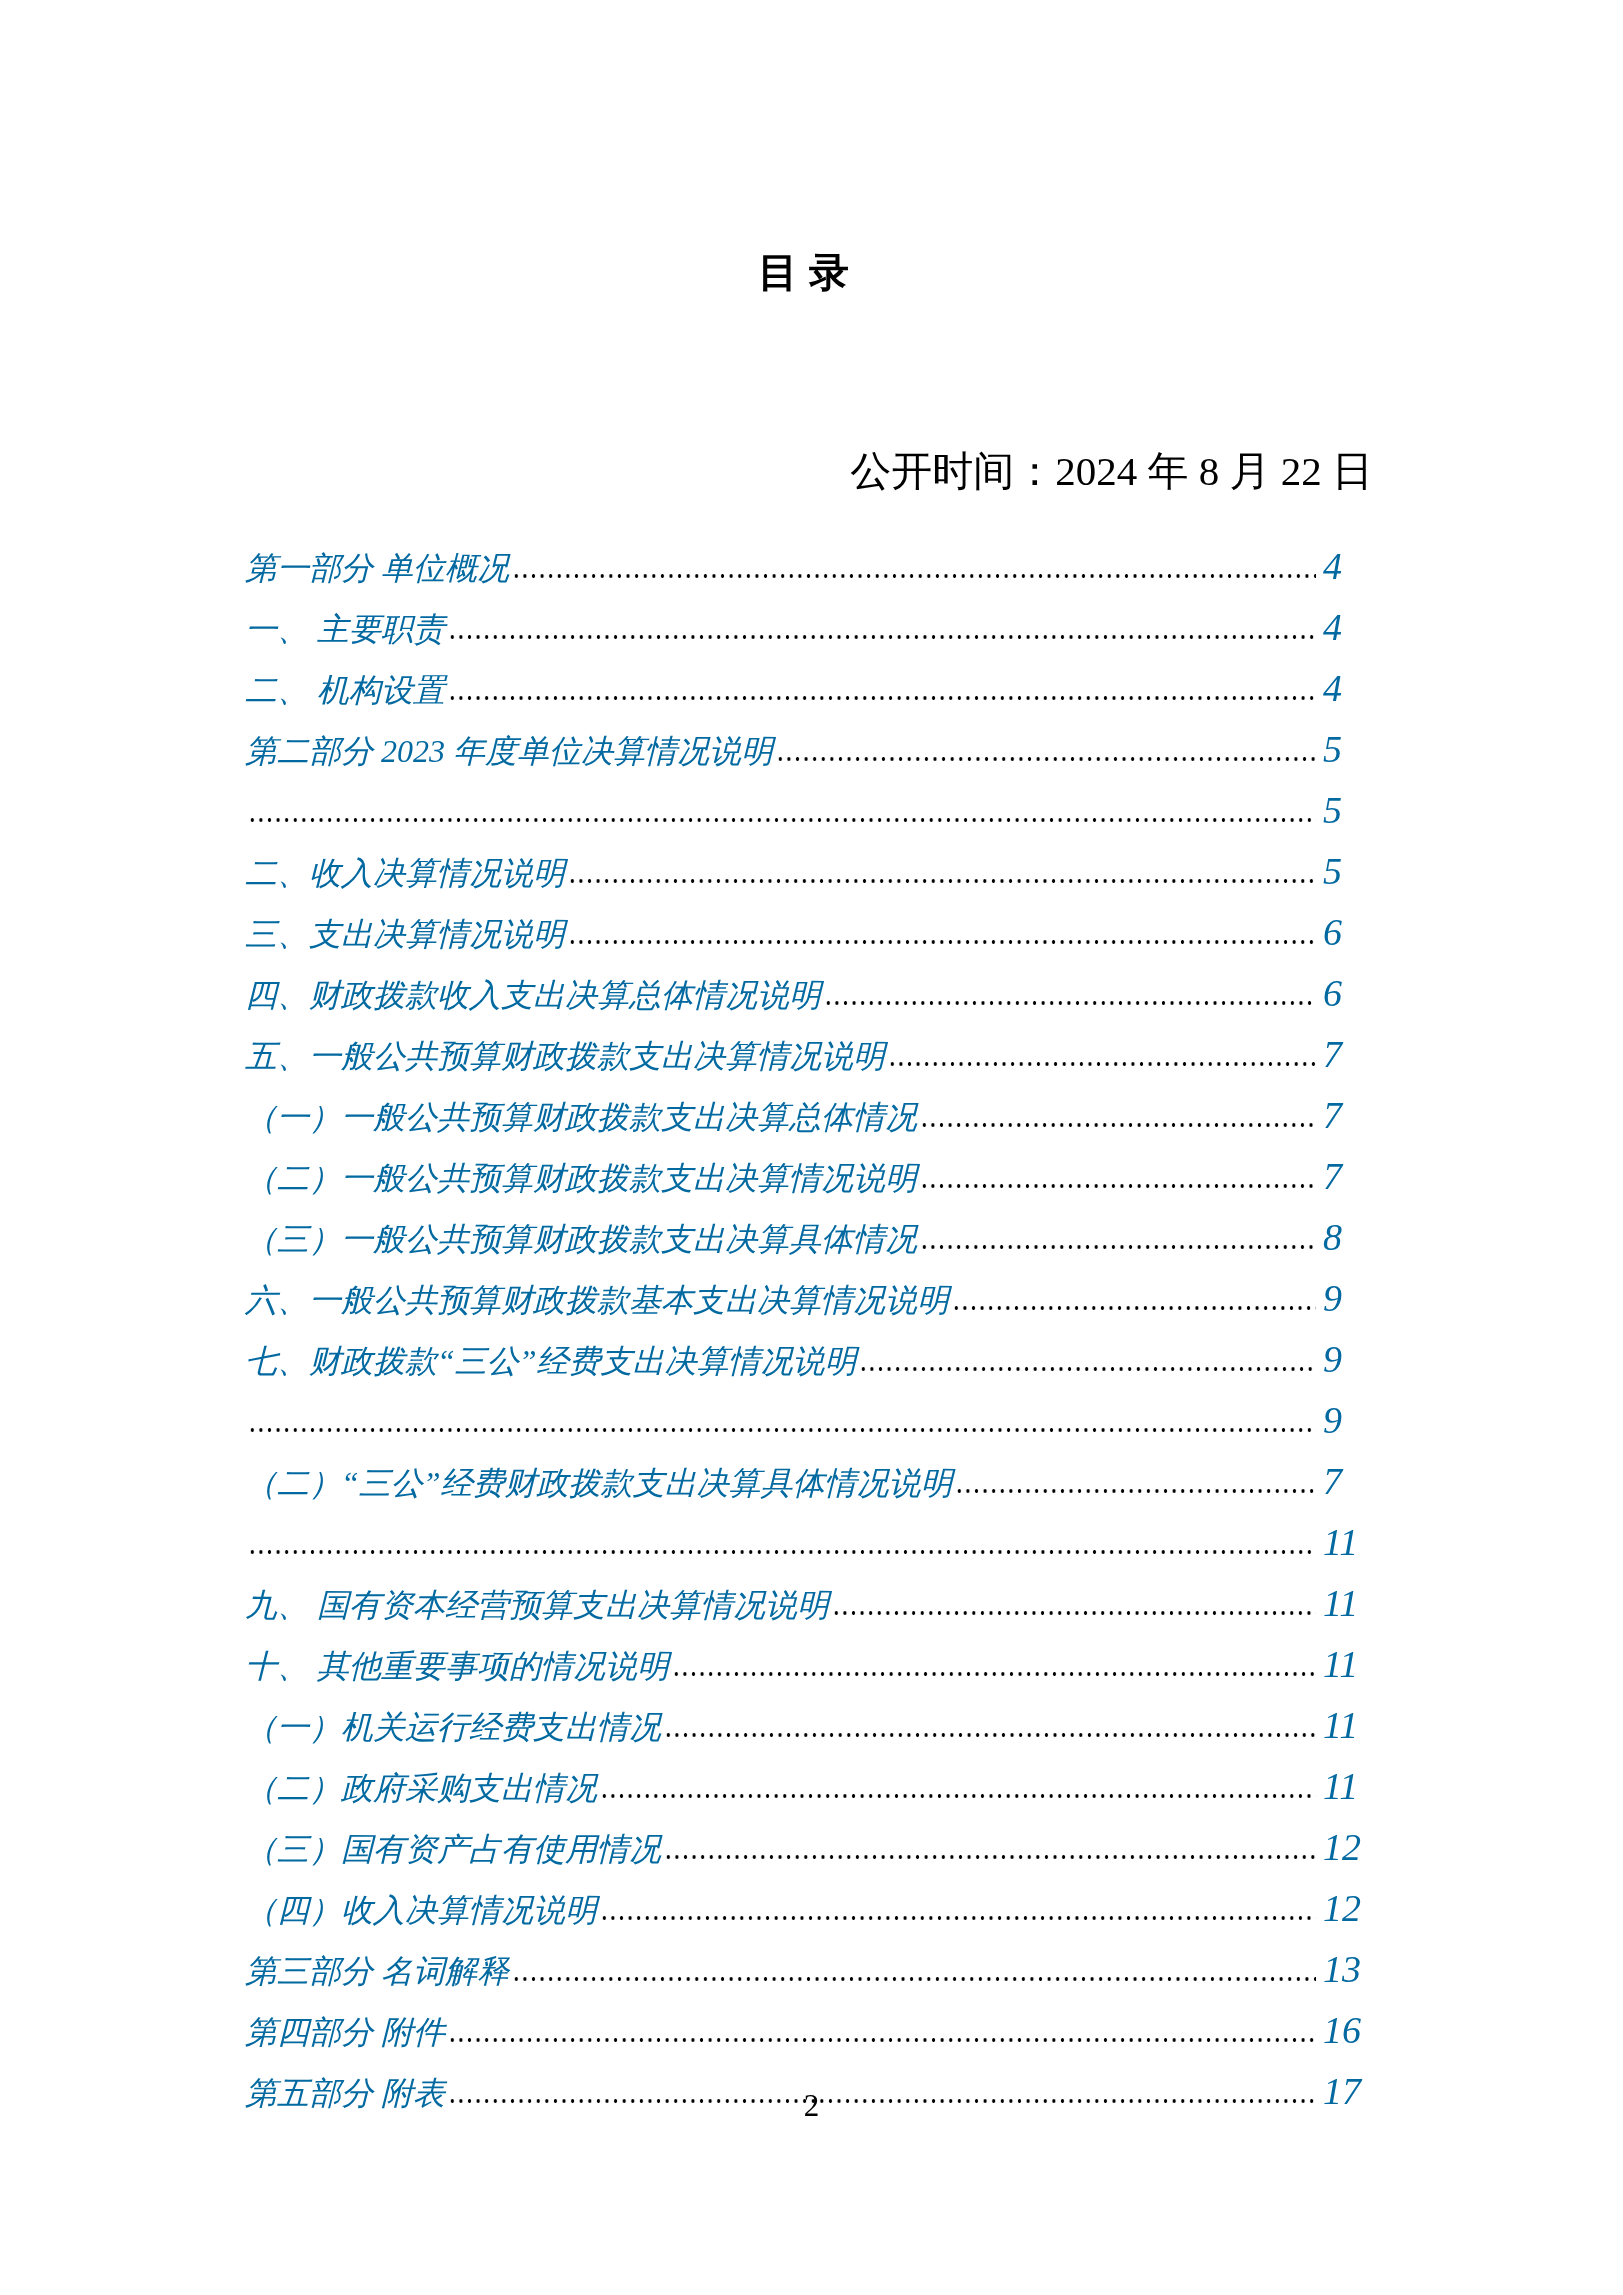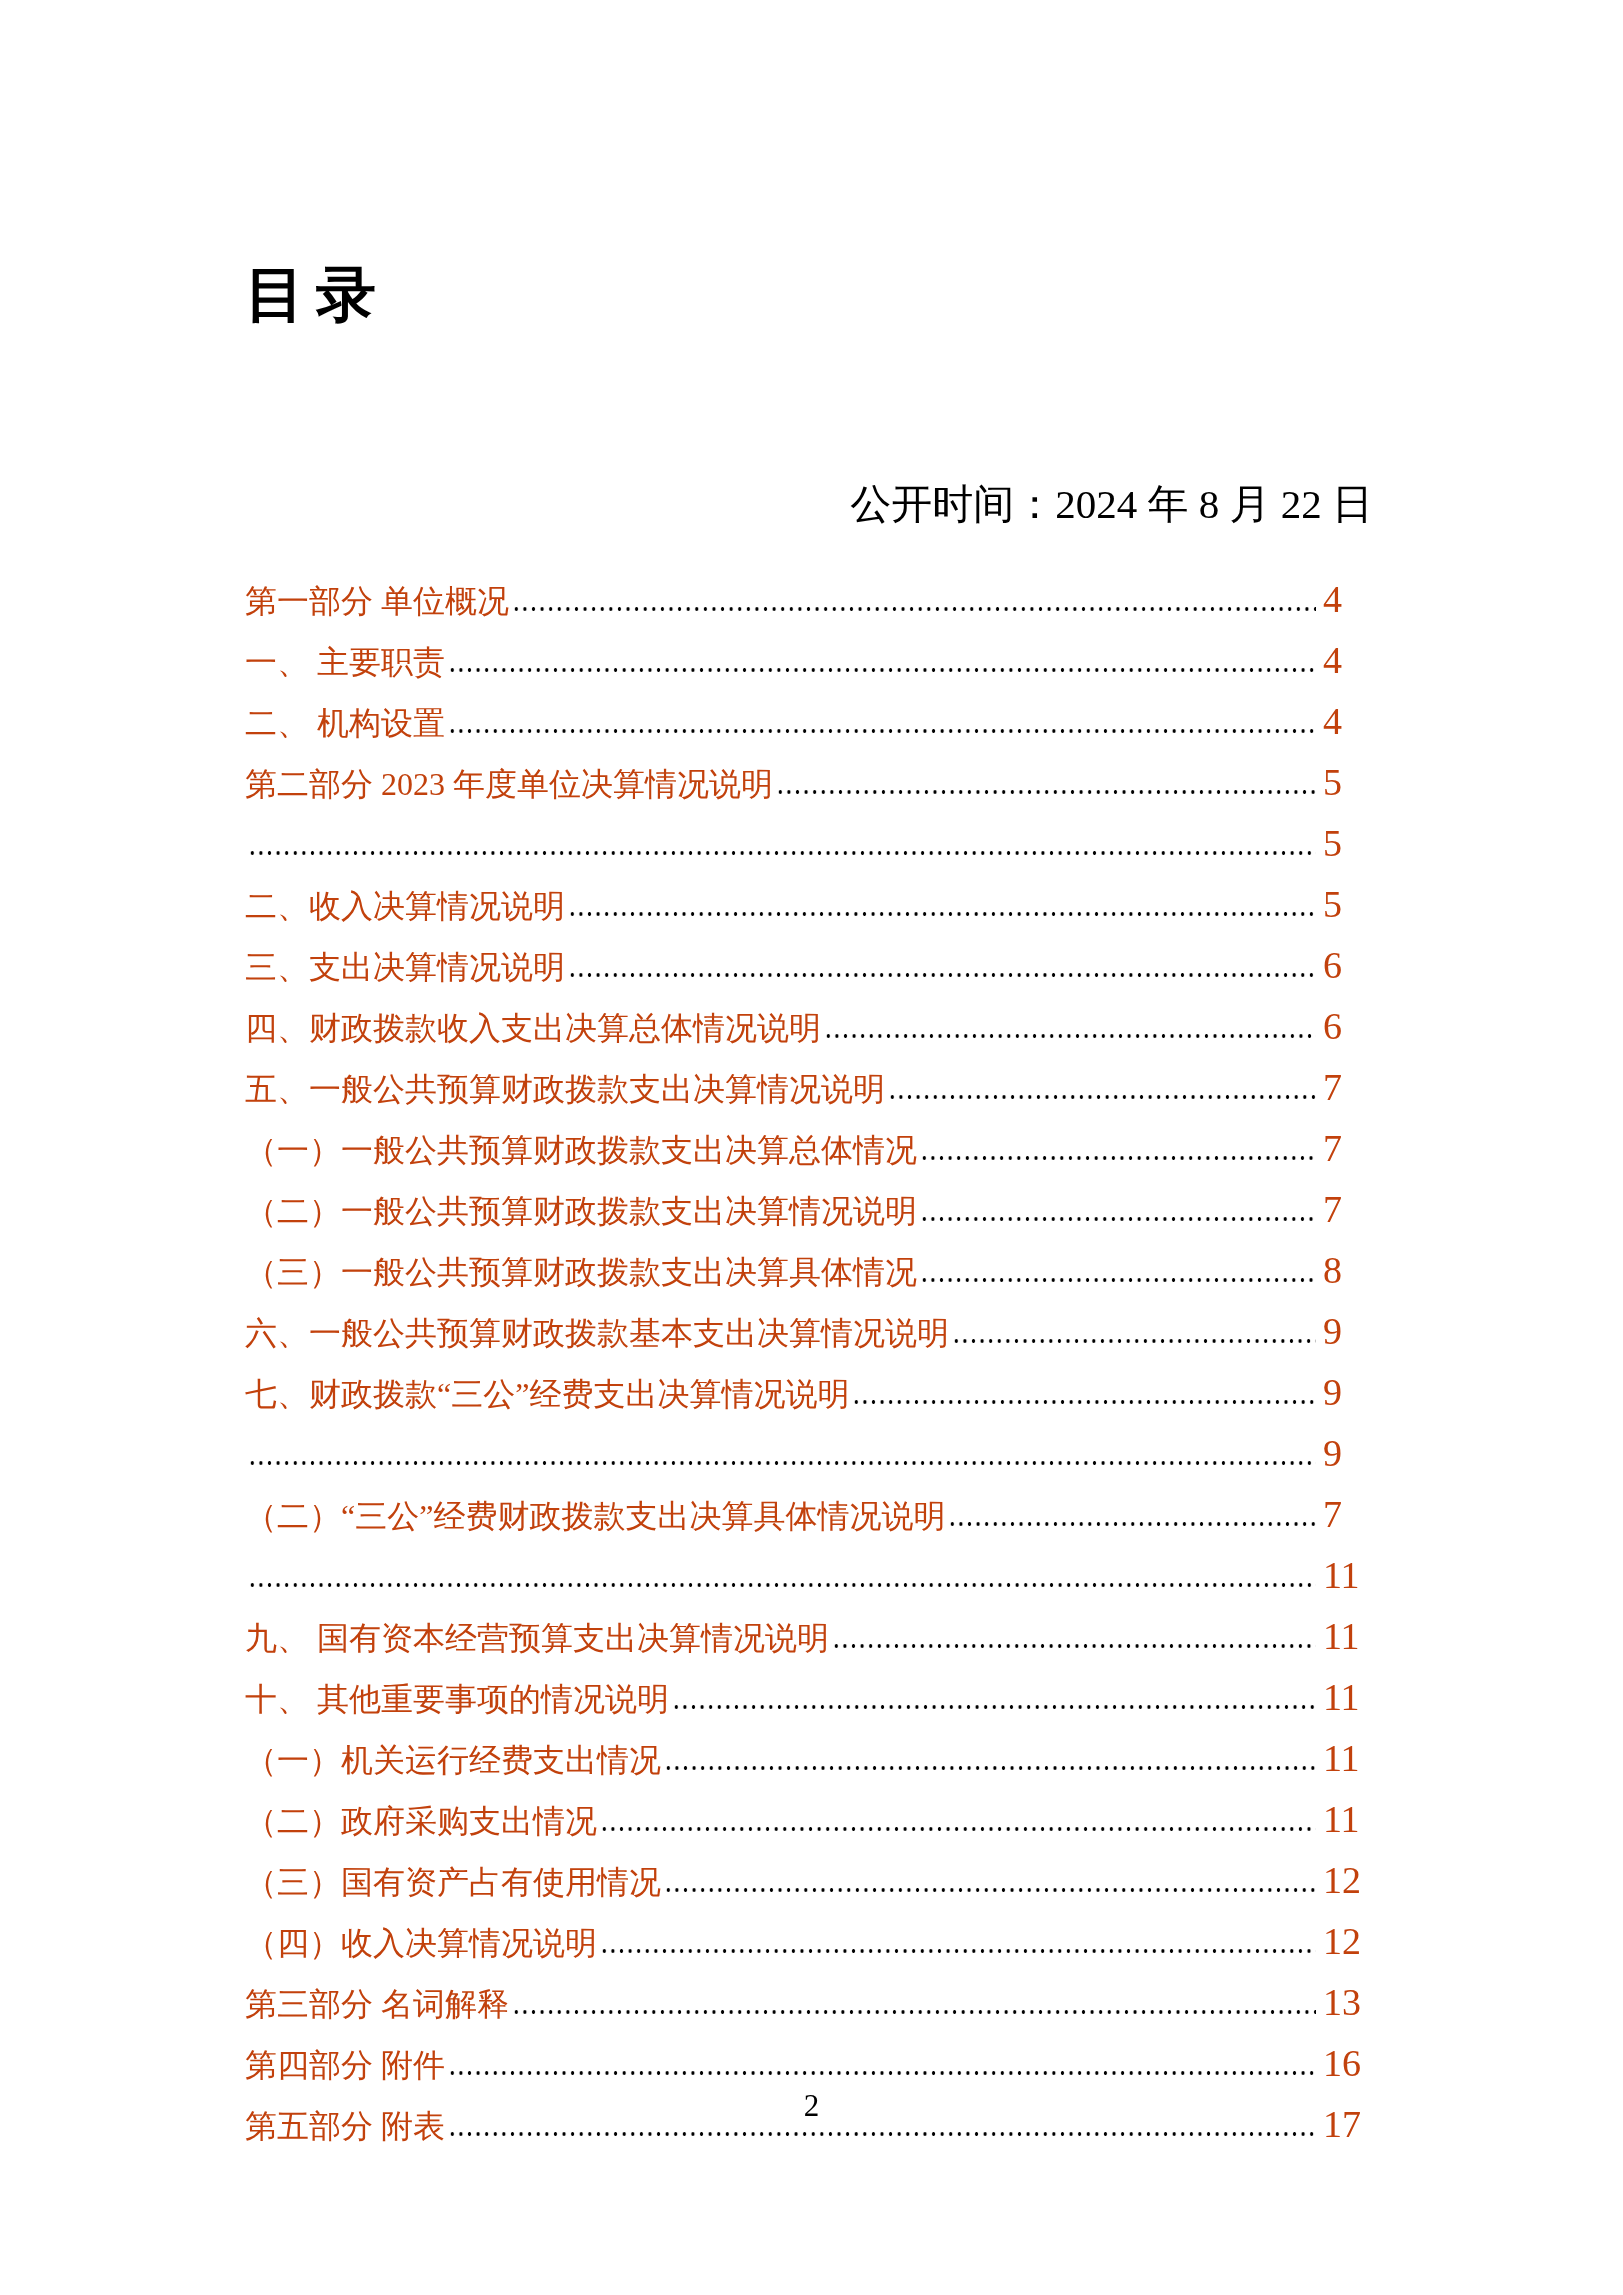--- a/index.html
+++ b/index.html
@@ -13,24 +13,24 @@
     height: 2295px;
     position: relative;
     overflow: hidden;
     font-family: "Liberation Serif", "DejaVu Serif", serif;
   }
   .doc {
     padding: 0 250px 0 245px;
   }
   .doc-title {
     padding-top: 225px;
-    font-size: 60px;
+    font-size: 40px;
     line-height: 1;
     font-weight: bold;
-    text-align: left;
+    text-align: center;
     letter-spacing: 11px;
     font-family: "Liberation Sans", "DejaVu Sans", sans-serif;
   }
   .publish-date {
     margin-top: 155px;
     font-size: 41px;
     line-height: 48px;
     text-align: right;
     white-space: nowrap;
   }
@@ -38,21 +38,22 @@
     margin-top: 27px;
   }
   .toc-line {
     display: flex;
     align-items: baseline;
     height: 61px;
     line-height: 61px;
     font-size: 32px;
     cursor: pointer;
     text-decoration: none;
-    color: #c2410c;
+    color: #0369a1;
+    font-style: italic;
   }
   .toc-text {
     white-space: nowrap;
     flex: 0 0 auto;
   }
   .toc-leader {
     flex: 1 1 auto;
     height: 6.8px;
     margin: 0 6.8px 0 2.7px;
     background-image: radial-gradient(circle, #000 1.6px, rgba(0,0,0,0) 2px);

